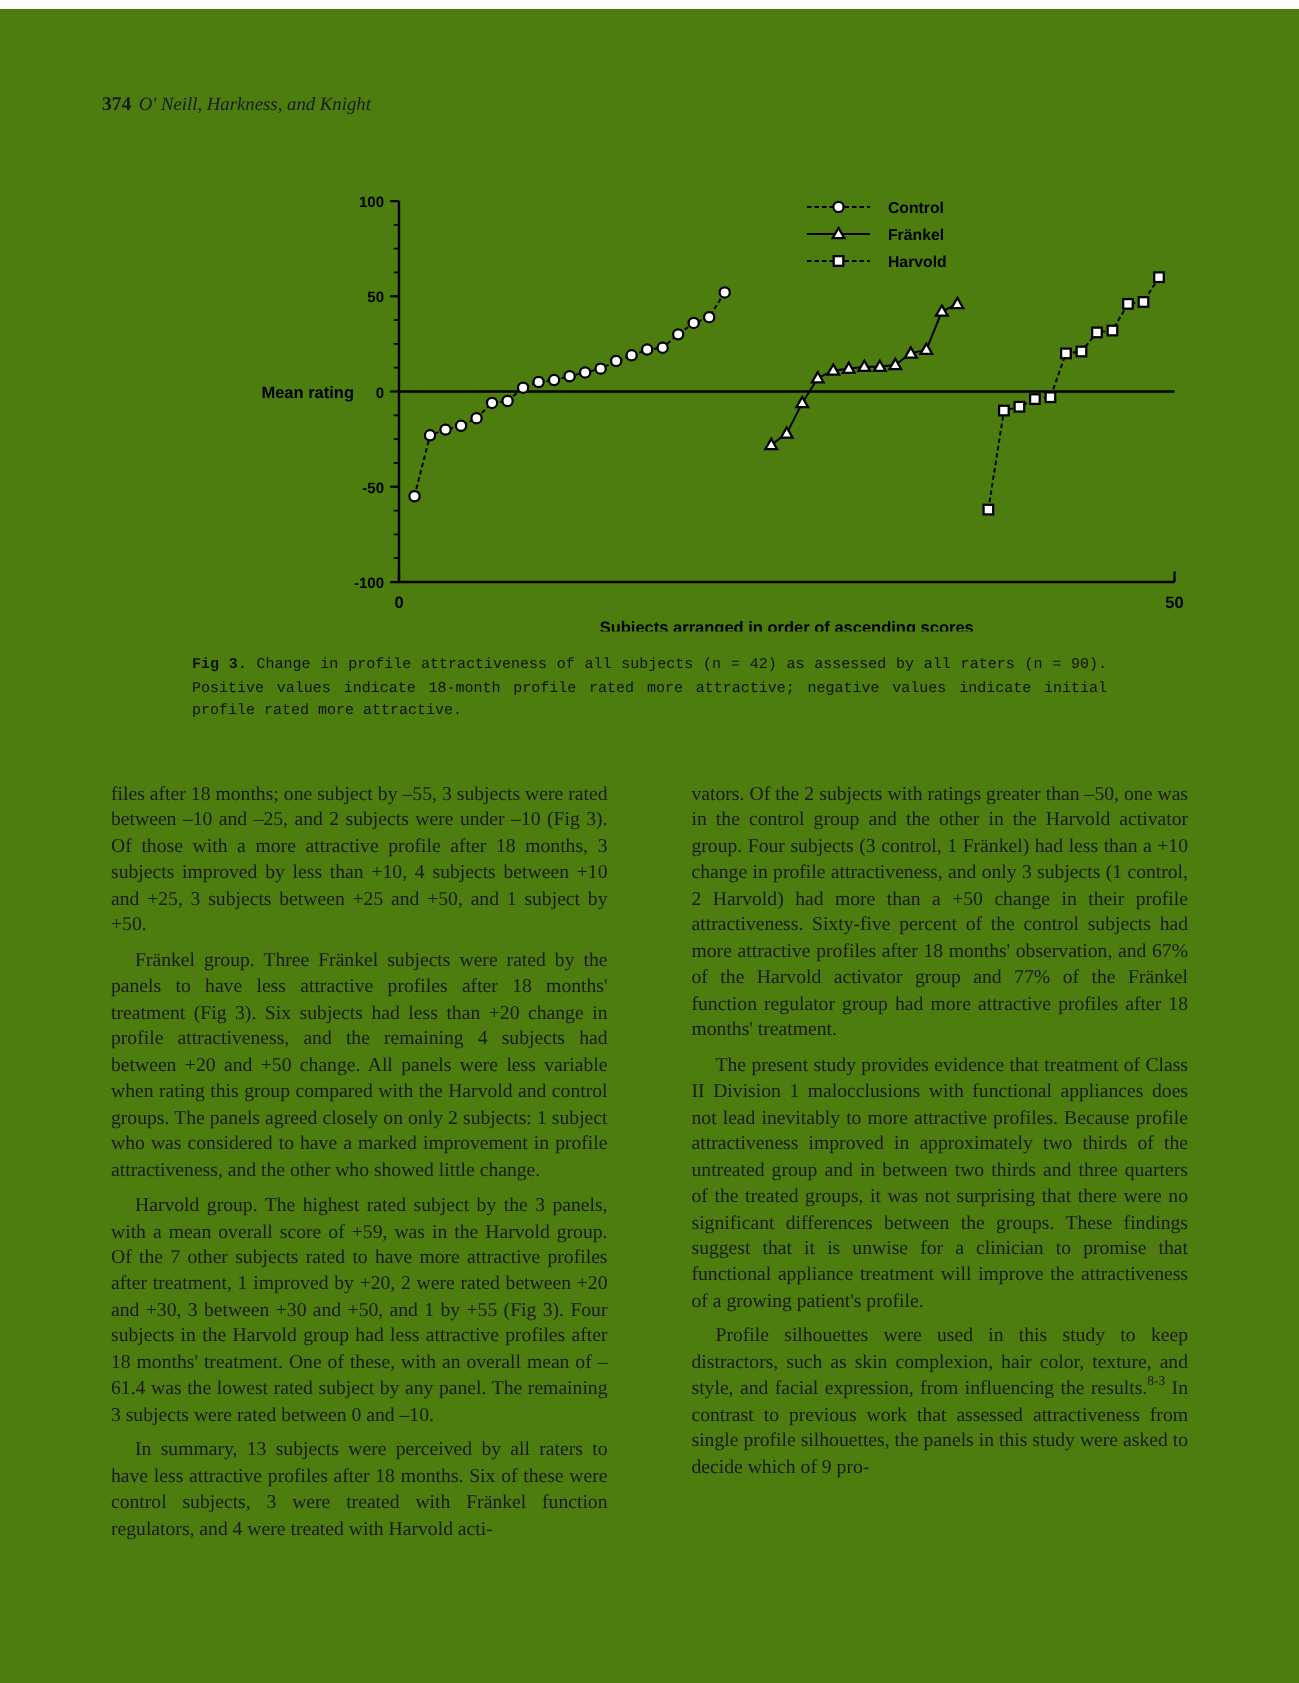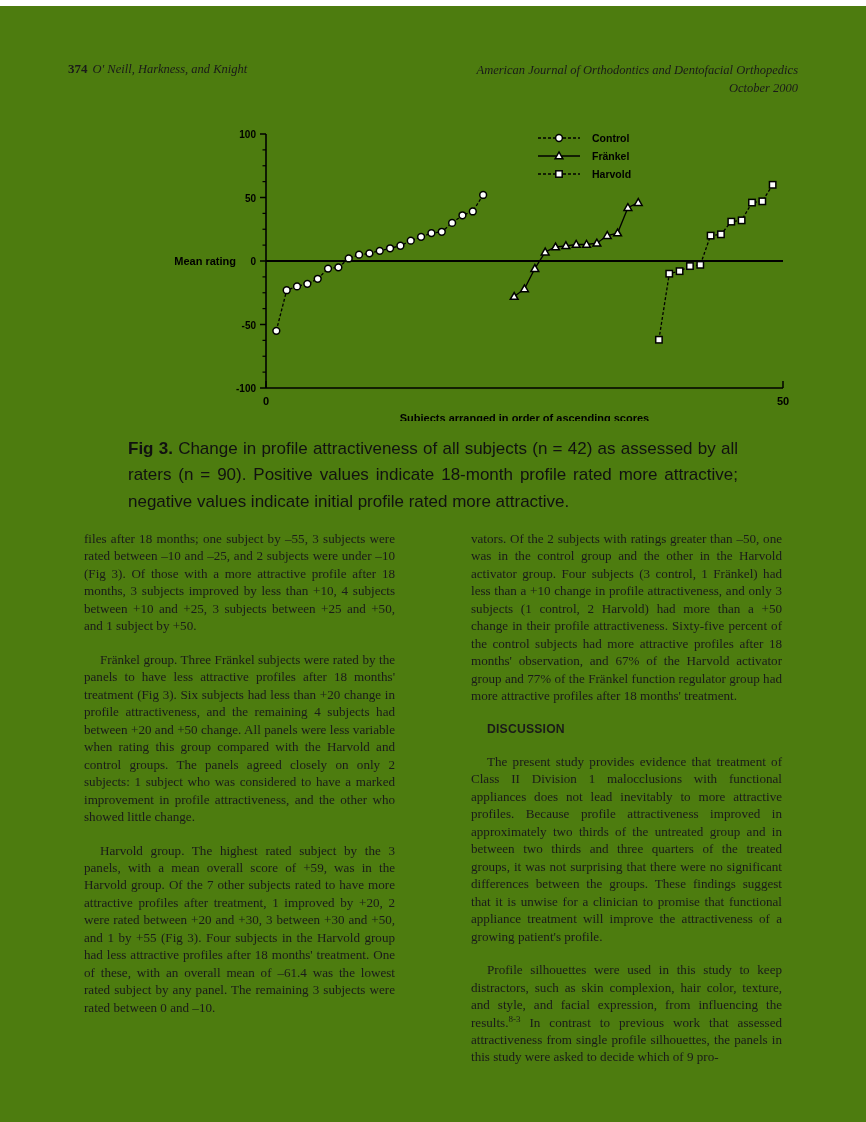--- a/index.html
+++ b/index.html
@@ -63,22 +63,22 @@
     position: relative;
     width: 730px;
     height: 305px;
   }
   .chart-svg { display: block; }
 
   .caption {
     position: absolute;
     left: 128px; top: 430px;
     width: 610px;
-    font-family: Liberation Sans, sans-serif;
-    font-size: 17px;
+    font-family: Liberation Mono, monospace;
+    font-size: 10px;
     line-height: 1.55;
     text-align: justify;
     color: #111;
   }
   .caption b { font-weight: bold; }
 
   
   .columns {
     position: absolute;
     left: 68px; top: 508px;
@@ -90,21 +90,21 @@
   .col {
     width: 343px;
     font-family: "Liberation Serif", serif;
     font-size: 13.1px;
     line-height: 1.335;
     text-align: justify;
     -webkit-hyphens: none;
     hyphens: none;
   }
   .col p {
-    margin: 16px;
+    margin: 6px;
     text-indent: 16px;
   }
   .col p.noindent { text-indent: 0; }
   .col .run-in {
   }
   .section-head {
     font-family: "Liberation Sans", sans-serif;
     font-weight: bold;
     font-size: 12.2px;
     letter-spacing: 0.2px;
@@ -115,24 +115,20 @@
   sup { font-size: 9px; vertical-align: super; line-height: 0; }
 </style>
 </head>
 <body>
 
 <div class="page">
 
   <div class="runhead">
     <div class="runhead-left">
       <span class="folio">374</span><span>O' Neill, Harkness, and Knight</span>
-    </div>
-    <div class="runhead-right">
-      <div>American Journal of Orthodontics and Dentofacial Orthopedics</div>
-      <div>October 2000</div>
     </div>
   </div>
 
   <div class="figure-block">
     <div class="chart-wrap">
       <svg class="chart-svg" id="chart" width="730" height="305" viewBox="0 0 730 305">
           <line x1="198" y1="18" x2="198" y2="272" stroke="#000" stroke-width="1.6"></line>
           <line x1="198" y1="272" x2="715" y2="272" stroke="#000" stroke-width="1.6"></line>
           <line x1="198" y1="145" x2="715" y2="145" stroke="#000" stroke-width="1.8"></line>
           <line x1="192" y1="272" x2="198" y2="272" stroke="#000" stroke-width="1.5"></line>
@@ -236,24 +232,24 @@
   <div class="caption">
     <b>Fig 3.</b><span> Change in profile attractiveness of all subjects (n = 42) as assessed by all raters (n = 90). Positive values indicate 18-month profile rated more attractive; negative values indicate initial profile rated more attractive.</span>
   </div>
 
   <div class="columns">
 
     <div class="col">
       <p class="noindent">files after 18 months; one subject by –55, 3 subjects were rated between –10 and –25, and 2 subjects were under –10 (Fig 3). Of those with a more attractive profile after 18 months, 3 subjects improved by less than +10, 4 subjects between +10 and +25, 3 subjects between +25 and +50, and 1 subject by +50.</p>
       <p><span class="run-in">Fränkel group.</span><span> Three Fränkel subjects were rated by the panels to have less attractive profiles after 18 months' treatment (Fig 3). Six subjects had less than +20 change in profile attractiveness, and the remaining 4 subjects had between +20 and +50 change. All panels were less variable when rating this group compared with the Harvold and control groups. The panels agreed closely on only 2 subjects: 1 subject who was considered to have a marked improvement in profile attractiveness, and the other who showed little change.</span></p>
       <p><span class="run-in">Harvold group.</span><span> The highest rated subject by the 3 panels, with a mean overall score of +59, was in the Harvold group. Of the 7 other subjects rated to have more attractive profiles after treatment, 1 improved by +20, 2 were rated between +20 and +30, 3 between +30 and +50, and 1 by +55 (Fig 3). Four subjects in the Harvold group had less attractive profiles after 18 months' treatment. One of these, with an overall mean of –61.4 was the lowest rated subject by any panel. The remaining 3 subjects were rated between 0 and –10.</span></p>
+      <p>In summary, 13 subjects were perceived by all raters to have less attractive profiles after 18 months. Six of these were control subjects, 3 were treated with Fränkel function regulators, and 4 were treated with Harvold acti-</p>
     </div>
 
     <div class="col">
       <p class="noindent">vators. Of the 2 subjects with ratings greater than –50, one was in the control group and the other in the Harvold activator group. Four subjects (3 control, 1 Fränkel) had less than a +10 change in profile attractiveness, and only 3 subjects (1 control, 2 Harvold) had more than a +50 change in their profile attractiveness. Sixty-five percent of the control subjects had more attractive profiles after 18 months' observation, and 67% of the Harvold activator group and 77% of the Fränkel function regulator group had more attractive profiles after 18 months' treatment.</p>
-      <p class="section-head">DISCUSSION</p>
       <p>The present study provides evidence that treatment of Class II Division 1 malocclusions with functional appliances does not lead inevitably to more attractive profiles. Because profile attractiveness improved in approximately two thirds of the untreated group and in between two thirds and three quarters of the treated groups, it was not surprising that there were no significant differences between the groups. These findings suggest that it is unwise for a clinician to promise that functional appliance treatment will improve the attractiveness of a growing patient's profile.</p>
       <p><span>Profile silhouettes were used in this study to keep distractors, such as skin complexion, hair color, texture, and style, and facial expression, from influencing the results.</span><sup>8-3</sup><span> In contrast to previous work that assessed attractiveness from single profile silhouettes, the panels in this study were asked to decide which of 9 pro-</span></p>
     </div>
 
   </div>
 
 </div>
 
 </body></html>

